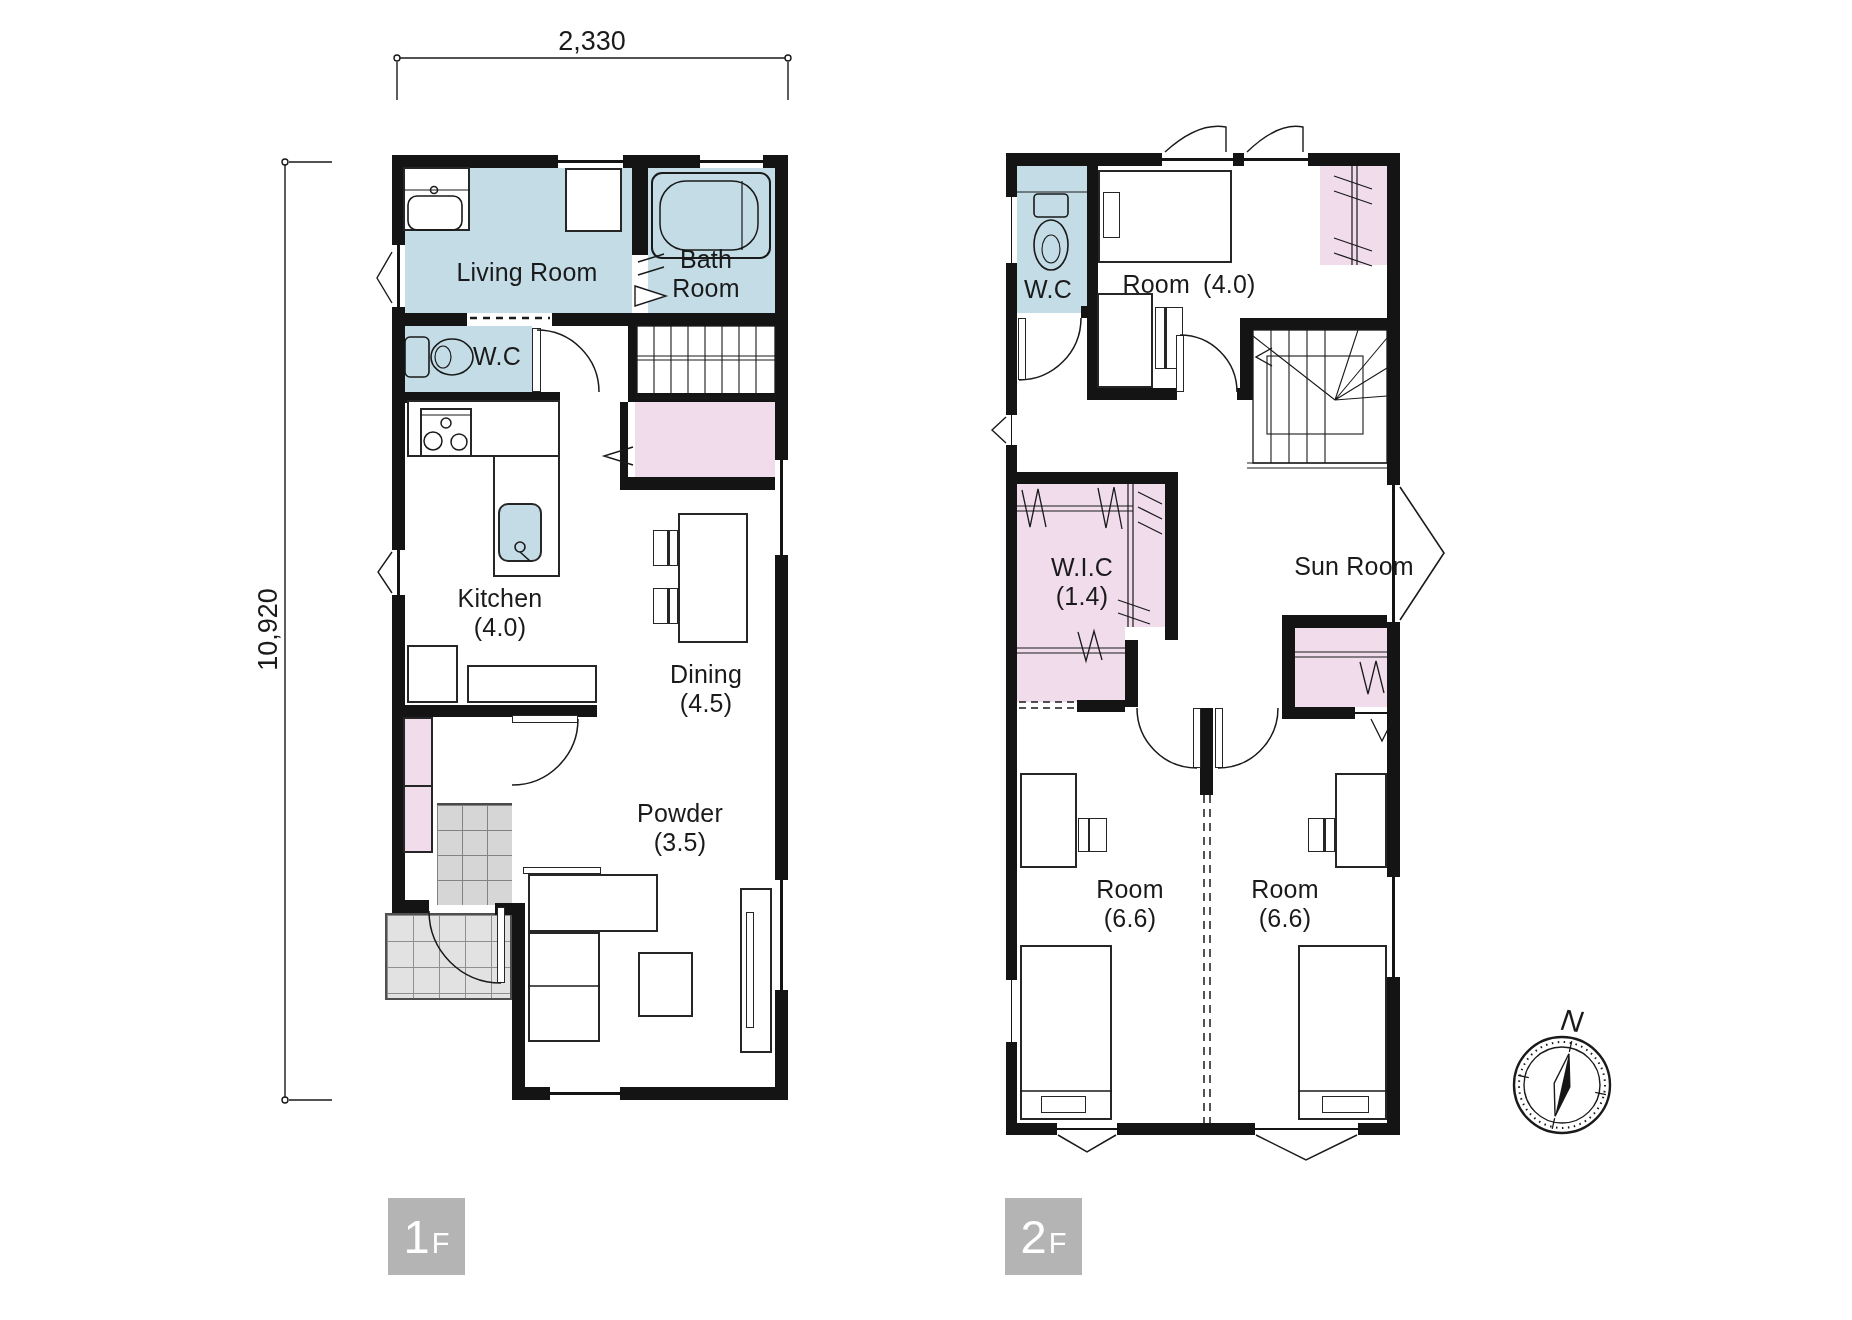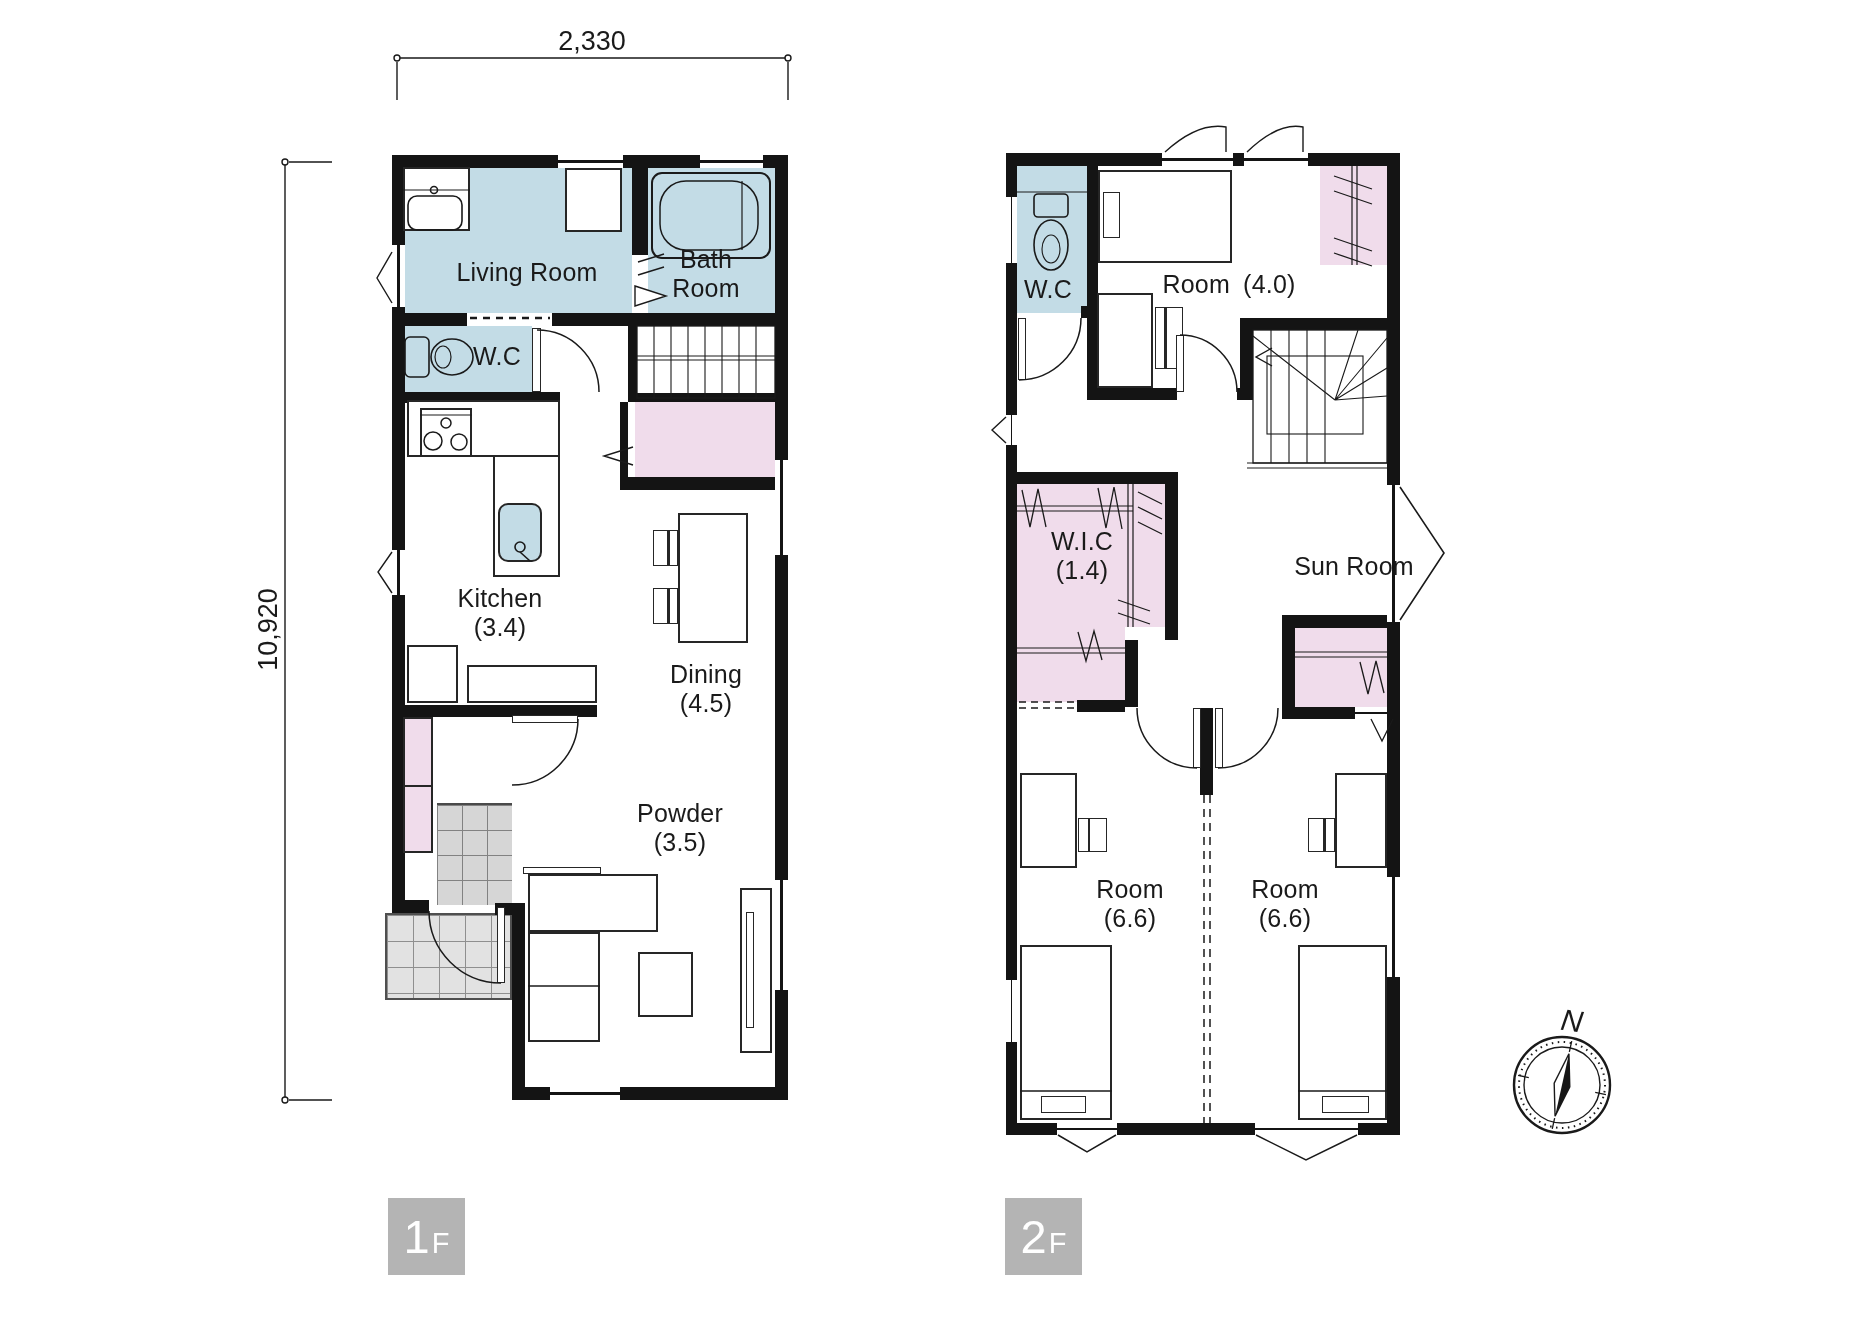--- a/index.html
+++ b/index.html
@@ -280,34 +280,34 @@
   <div class="dim" style="left:158px;top:614px;width:220px;transform:rotate(-90deg)">10,920</div>
 
   <div class="rl" style="left:427px;top:258px;width:200px">Living Room</div>
   <div class="rl" style="left:656px;top:245px;width:100px">
     <div>Bath</div>
     <div>Room</div>
   </div>
   <div class="rl" style="left:447px;top:342px;width:100px">W.C</div>
   <div class="rl" style="left:430px;top:584px;width:140px">
     <div>Kitchen</div>
-    <div>(3.4)</div>
+    <div>(4.0)</div>
   </div>
   <div class="rl" style="left:646px;top:660px;width:120px">
     <div>Dining</div>
     <div>(4.5)</div>
   </div>
   <div class="rl" style="left:620px;top:799px;width:120px">
     <div>Powder</div>
     <div>(3.5)</div>
   </div>
 
   <div class="rl" style="left:998px;top:275px;width:100px">W.C</div>
-  <div class="rl" style="left:1129px;top:270px;width:200px;word-spacing:6px">Room (4.0)</div>
-  <div class="rl" style="left:1022px;top:527px;width:120px">
+  <div class="rl" style="left:1089px;top:270px;width:200px;word-spacing:6px">Room (4.0)</div>
+  <div class="rl" style="left:1022px;top:553px;width:120px">
     <div>W.I.C</div>
     <div>(1.4)</div>
   </div>
   <div class="rl" style="left:1254px;top:552px;width:200px">Sun Room</div>
   <div class="rl" style="left:1070px;top:875px;width:120px">
     <div>Room</div>
     <div>(6.6)</div>
   </div>
   <div class="rl" style="left:1225px;top:875px;width:120px">
     <div>Room</div>

